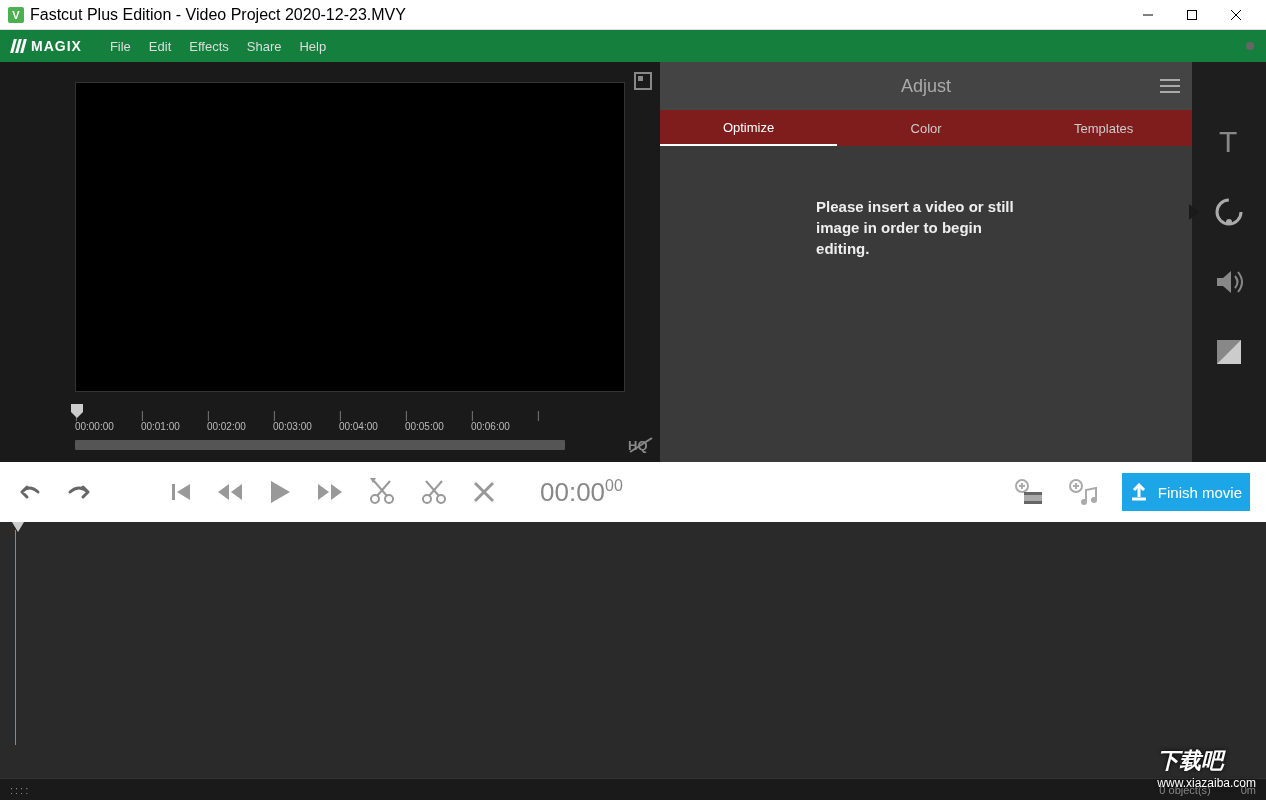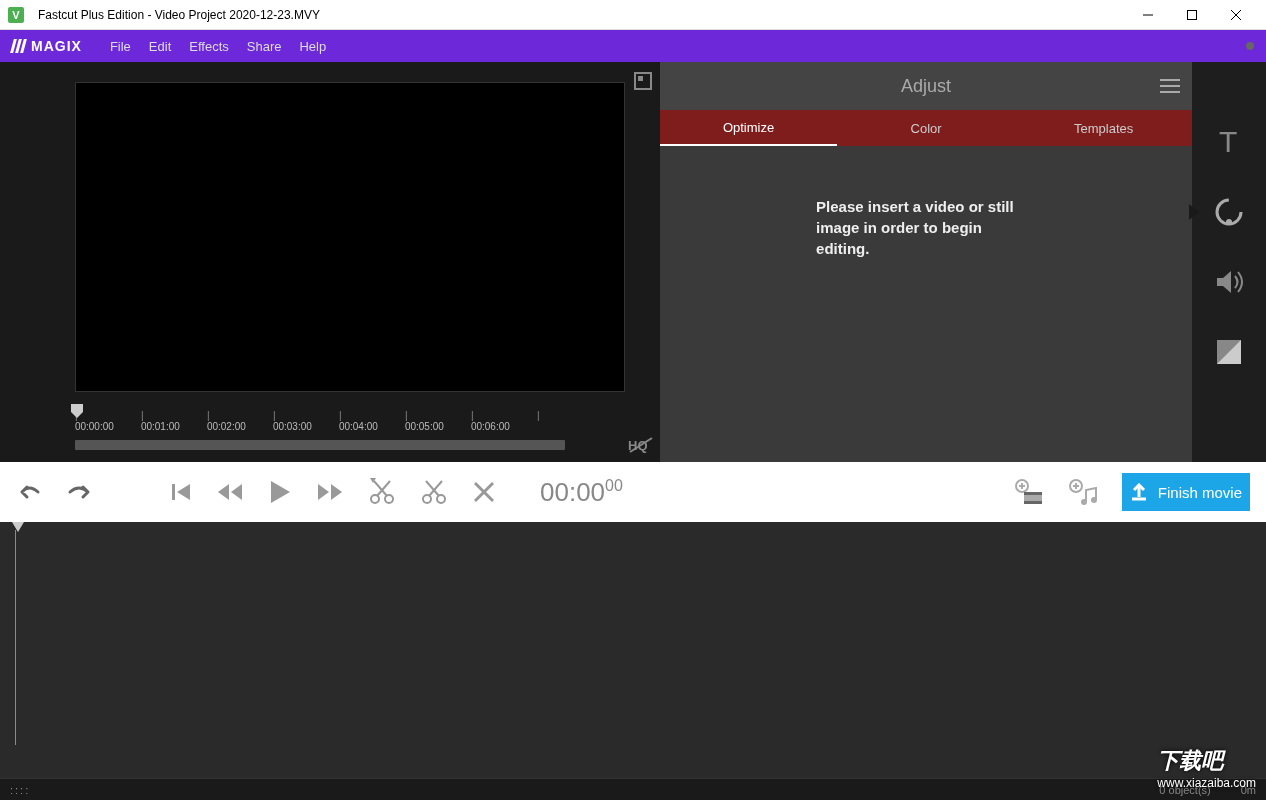--- a/index.html
+++ b/index.html
@@ -1,26 +1,26 @@
 <!DOCTYPE html>
 <html><head>
 <meta charset="utf-8">
 <style>
 * { margin: 0; padding: 0; box-sizing: border-box; font-family: "Segoe UI", Arial, sans-serif; }
 body { width: 1266px; height: 800px; background: #fff; overflow: hidden; position: relative; }
 
 .titlebar { height: 30px; background: #fff; display: flex; align-items: center; padding: 0 8px; border-bottom: 1px solid #ddd; }
 .titlebar .app-icon { width: 16px; height: 16px; background: #4caf50; border-radius: 2px; display: flex; align-items: center; justify-content: center; color: #fff; font-size: 11px; font-weight: bold; }
-.titlebar .title { margin-left: 14px; font-size: 12px; color: #000; }
+.titlebar .title { margin-left: 6px; font-size: 16px; color: #000; }
 .titlebar .win-controls { margin-left: auto; display: flex; gap: 0; }
 .titlebar .win-btn { width: 44px; height: 28px; display: flex; align-items: center; justify-content: center; font-size: 12px; cursor: pointer; }
 
 .app { background: #1a1a1a; height: 770px; display: flex; flex-direction: column; color: #ccc; }
 
-.menubar { height: 32px; background: #6d28d9; display: flex; align-items: center; padding: 6px 12px; gap: 18px; }
+.menubar { height: 32px; background: #15803d; display: flex; align-items: center; padding: 6px 12px; gap: 18px; }
 .brand { display: flex; align-items: center; gap: 6px; font-weight: bold; font-size: 14px; letter-spacing: 1px; color: #fff; margin-right: 10px; }
 .brand .stripes { display: flex; gap: 2px; }
 .brand .stripes span { width: 3px; height: 14px; background: #fff; transform: skewX(-15deg); }
 .menu-item { font-size: 13px; color: #ddd; cursor: pointer; }
 .menubar .dot { margin-left: auto; width: 8px; height: 8px; background: #666; border-radius: 50%; }
 
 .workspace { display: flex; height: 400px; }
 .preview-area { width: 640px; display: flex; flex-direction: column; align-items: center; padding-top: 20px; position: relative; margin-left: 40px; }
 .preview-box { width: 550px; height: 310px; background: #000; border: 1px solid #333; }
 .fullscreen-icon { position: absolute; top: 8px; right: 6px; width: 22px; height: 22px; display: flex; align-items: center; justify-content: center; cursor: pointer; }

